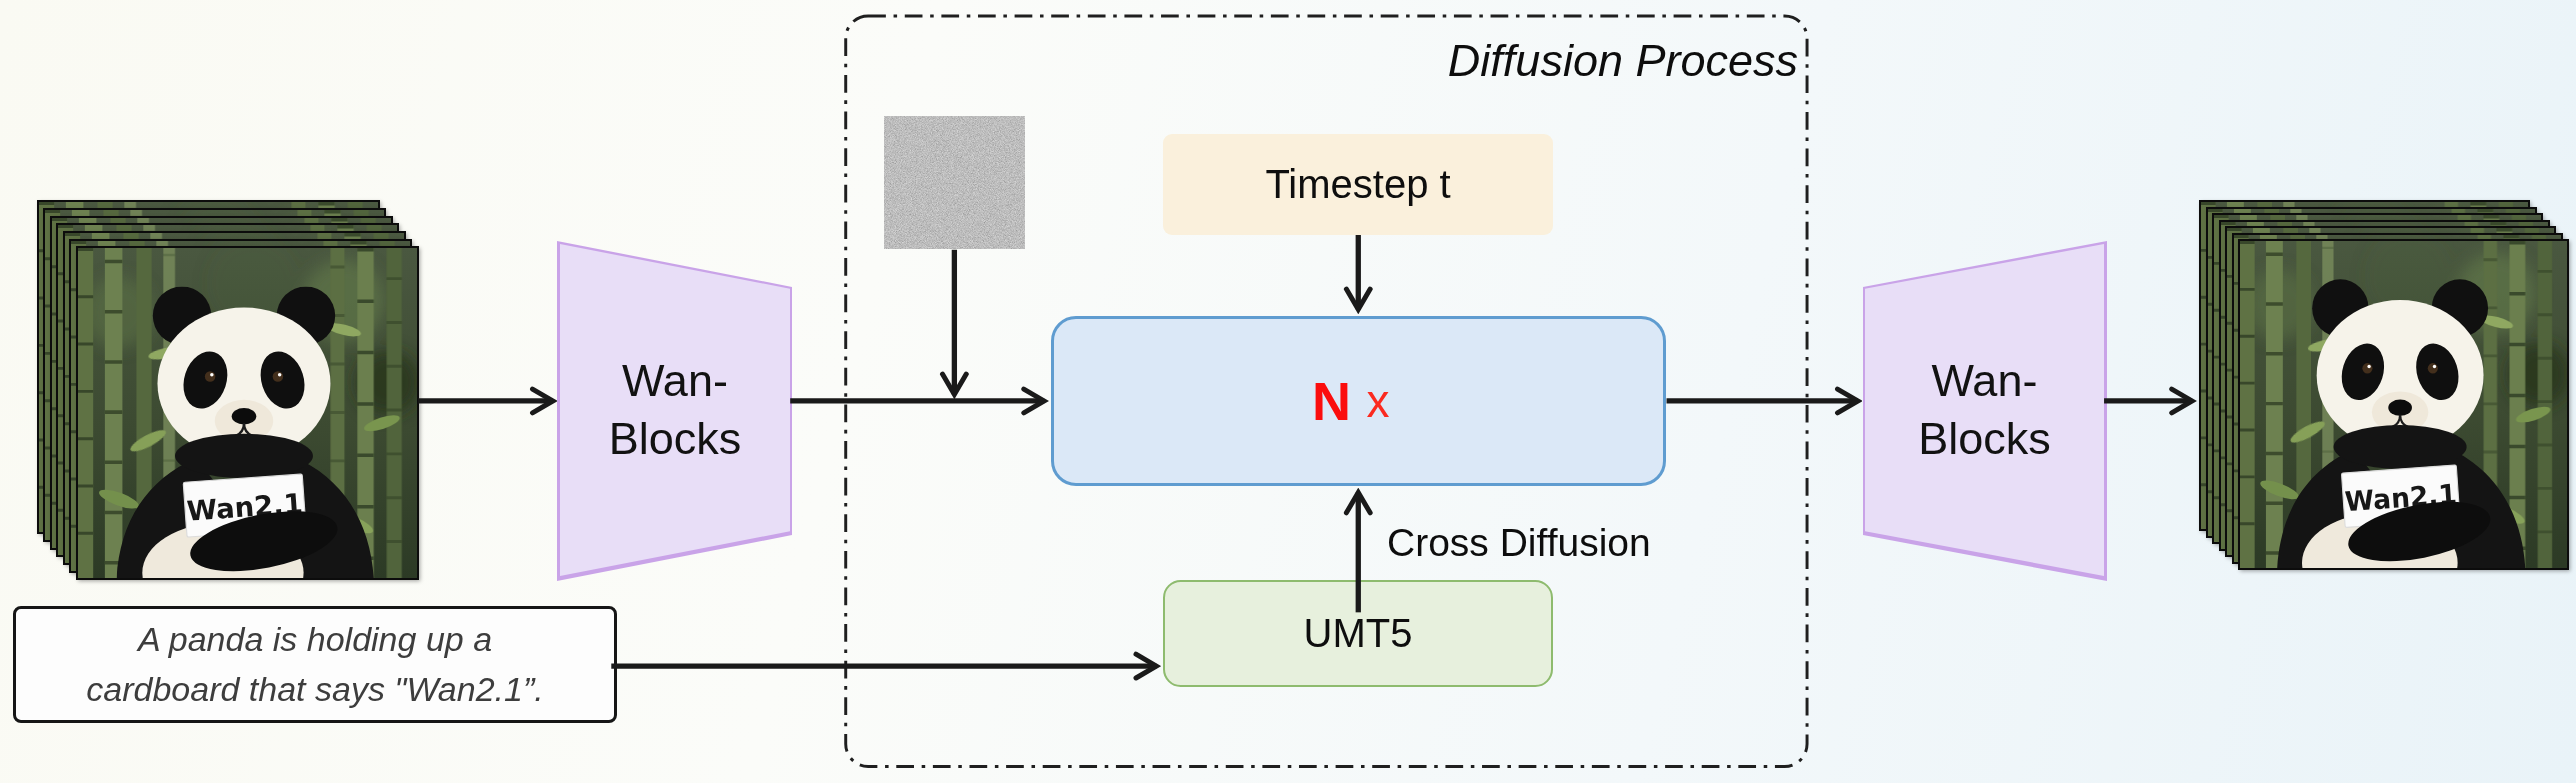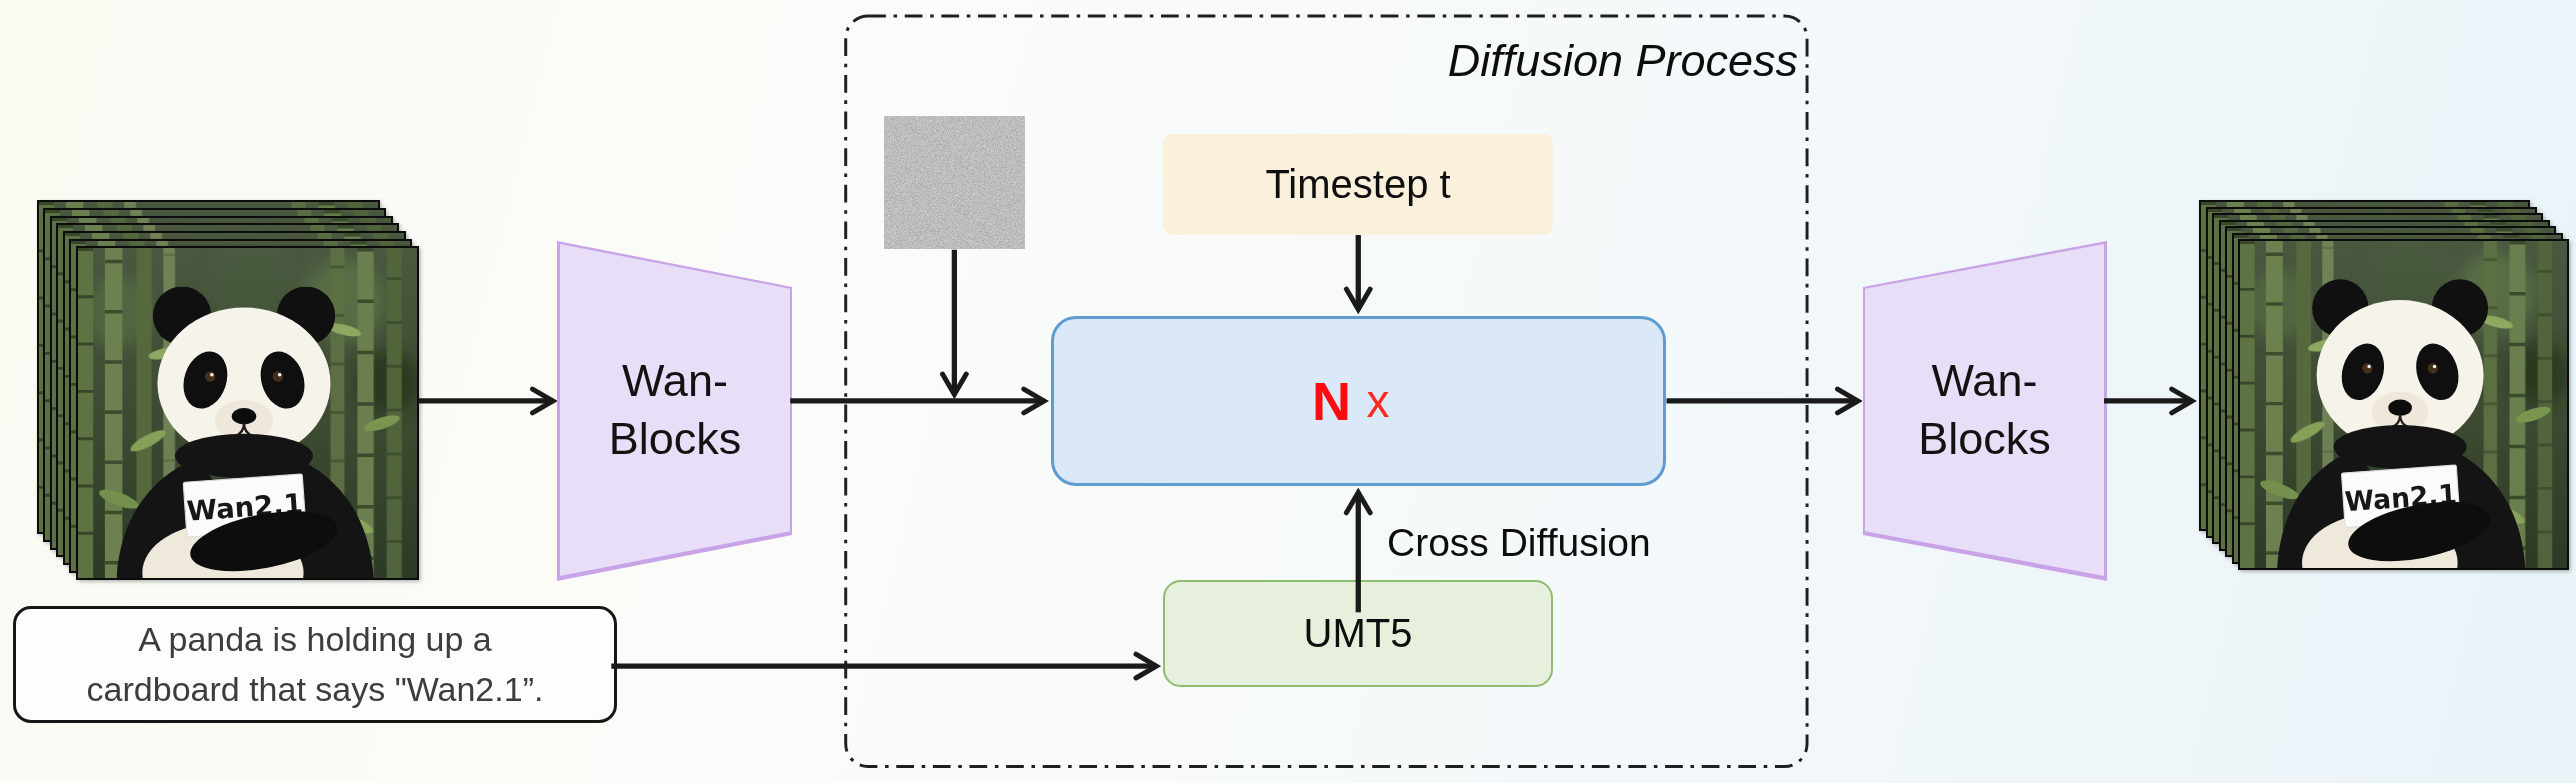--- a/index.html
+++ b/index.html
@@ -21,23 +21,23 @@
   .dec{clip-path:polygon(0 13.5%,100% 0,100% 100%,0 86.5%);}
   
   .node{position:absolute; box-sizing:border-box; display:flex; align-items:center;
         justify-content:center; text-align:center;}
   .timestep{background:#faf0dc; border-radius:9px; font-size:40px; color:#0e0e0e;}
   .dit{background:#dbe8f7; border:3px solid #5f9cd0; border-radius:25px; font-size:54px;
        font-weight:600; color:#0c0c0c;}
   .dit .n{color:#fb0d0d; font-weight:800;}
   .dit .x{color:#fb2a20; font-weight:500; font-size:46px; margin:0 15.4px;}
   .umt5{background:#e7f0dd; border:2.4px solid #8ebb6e; border-radius:17.7px; font-size:40px; color:#0e0e0e;}
-  .prompt-box{background:#fdfdfd; border:3px solid #161616; border-radius:18px;
+  .prompt-box{background:#fdfdfd; border:3px solid #161616; border-radius:8px;
         display:flex; flex-direction:column; align-items:center; justify-content:center;
-        font-size:34px; line-height:1.45; color:#3d3d3d; text-align:center;}
+        font-size:34px; line-height:1.45; color:#3d3d3d; text-align:center;font-style:italic;}
   .dp-title{font-size:45px; font-style:italic; color:#0d0d0d; text-align:right; white-space:nowrap;}
   .ca-label{font-size:39px; color:#0d0d0d; white-space:nowrap;}
   .overlay{position:absolute; left:0; top:0; pointer-events:none;}
   .noise-wrap{position:absolute;}
 </style>
 </head>
 <body>
 
 <div id="canvas">
 

